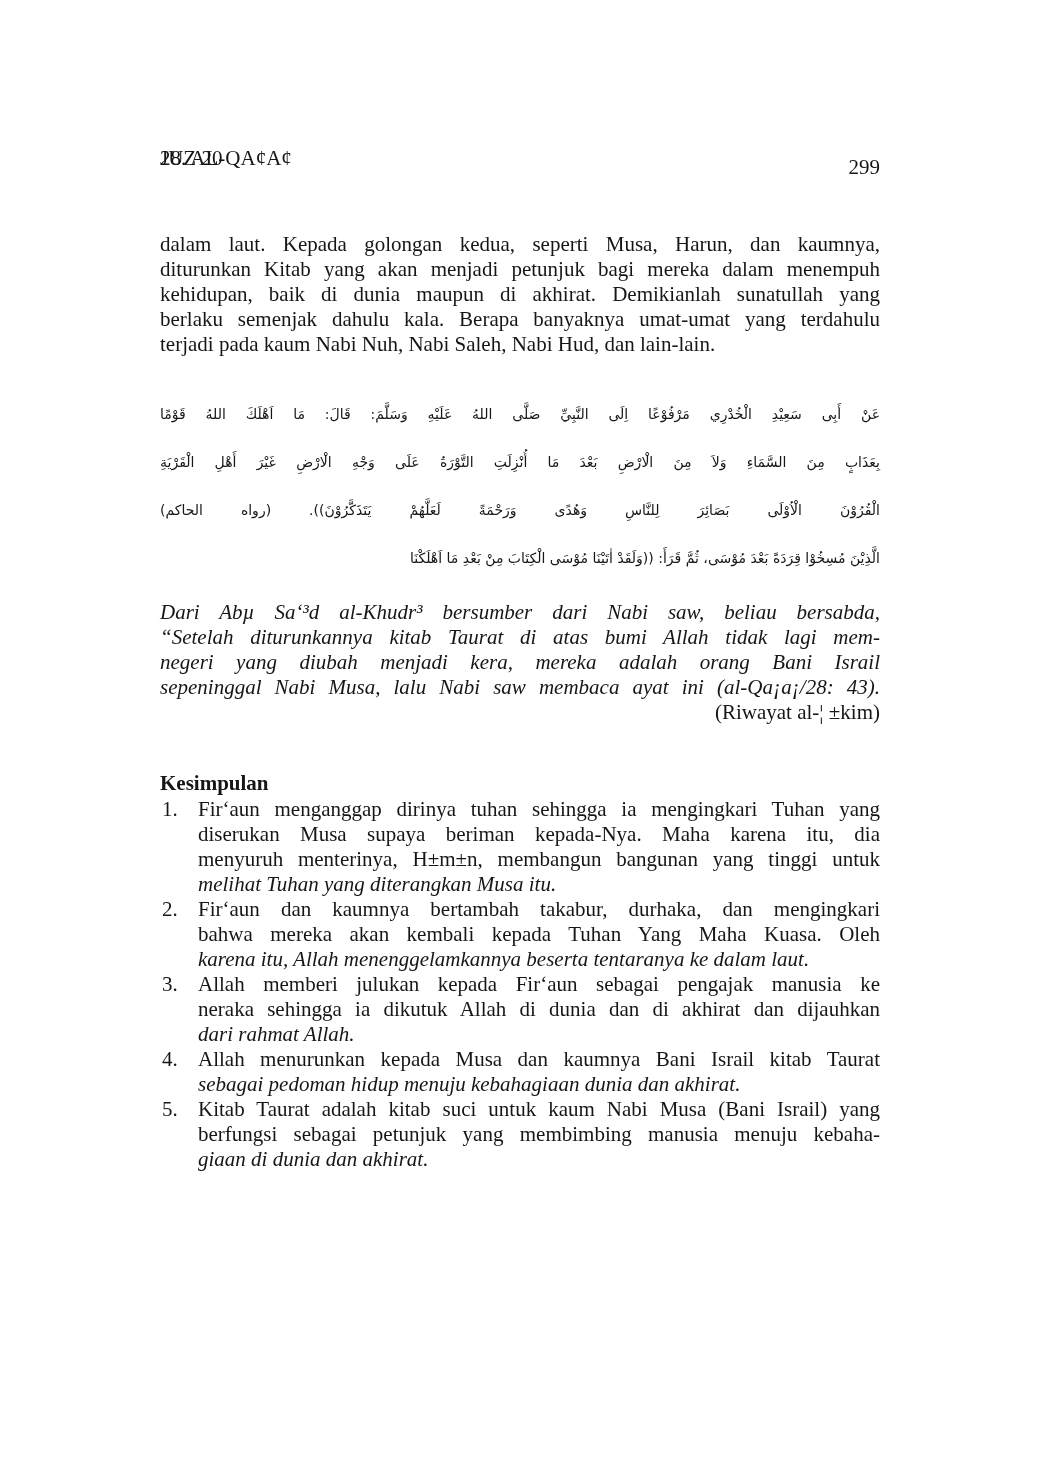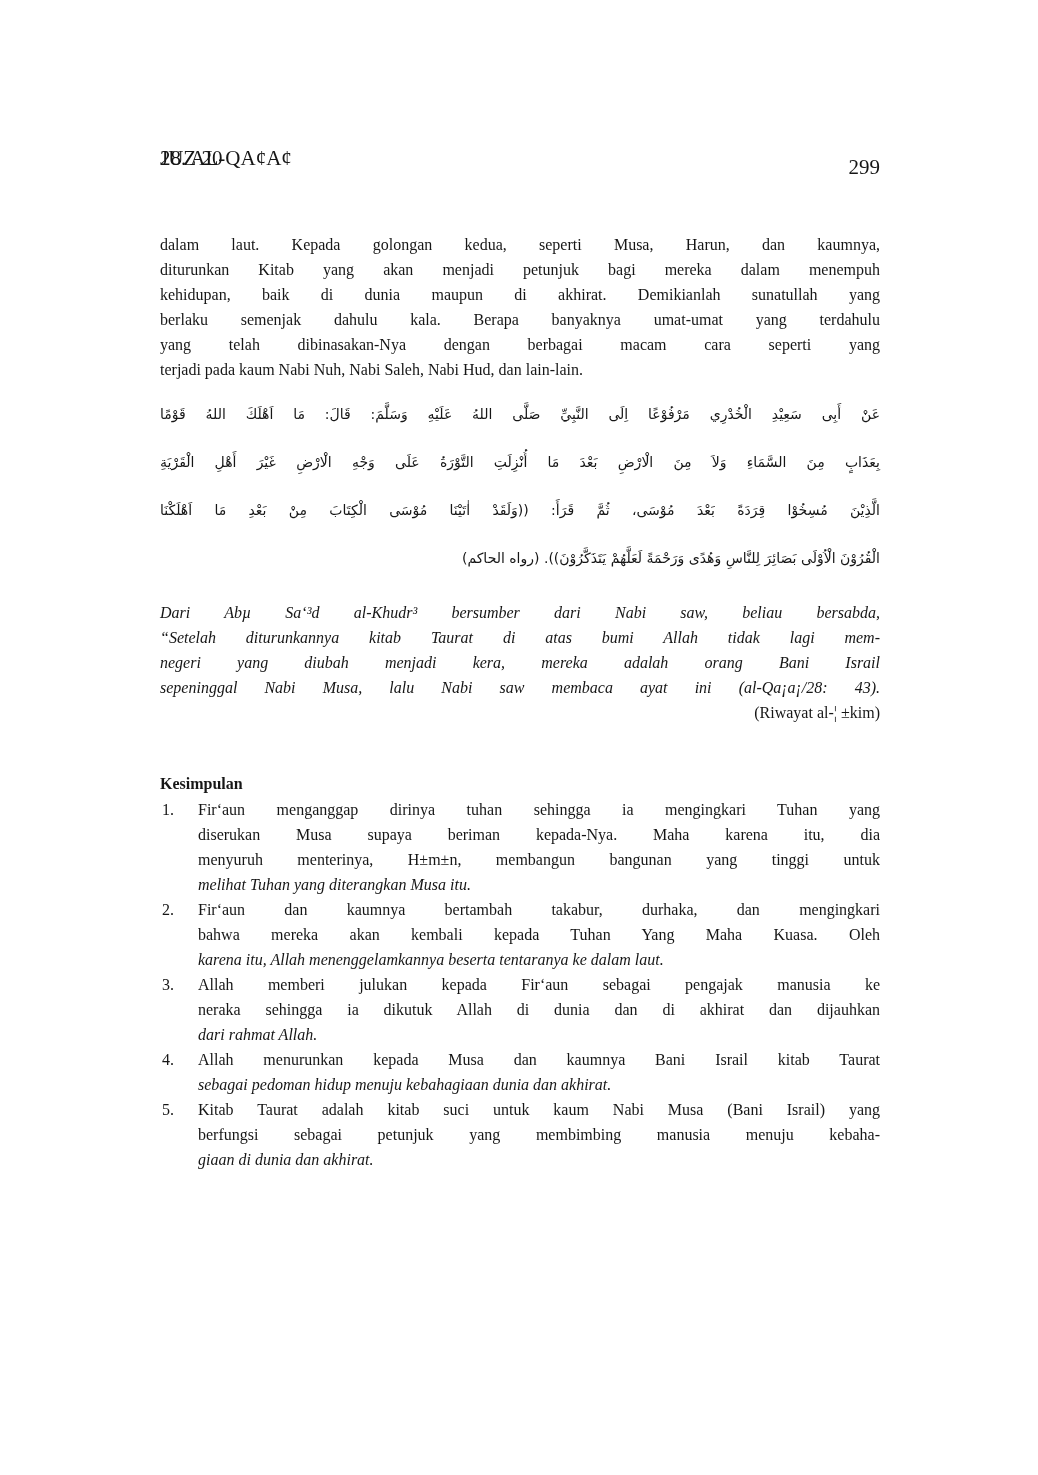--- a/index.html
+++ b/index.html
@@ -21,21 +21,21 @@
     height: 26px;
     font-size: 21px;
     line-height: 24px;
   }
   .header .juz   { position: absolute; left: 0;  top: 0; }
   .header .surah { position: absolute; left: 0;  top: 0; width: 100%; text-align: left; }
   .header .pnum  { position: absolute; right: 0; top: 9px; }
 
   
   .block { position: absolute; left: 160px; width: 720px; }
-  .latin { font-size: 16px; line-height: 25px; }
+  .latin { font-size: 21px; line-height: 25px; }
   .justify .line { text-align: justify; text-align-last: justify; }
   .justify .line:last-child { text-align-last: left; }
 
   .intro { top: 232px; }
 
   
   .arabic {
     top: 390px;
     direction: rtl;
     font-family: "DejaVu Sans", sans-serif;
@@ -69,29 +69,28 @@
     <span class="juz">JUZ 20</span>
     <span class="surah">28. AL-QA¢A¢</span>
     <span class="pnum">299</span>
   </div>
 
   <div class="block latin justify intro">
       <div class="line">dalam laut. Kepada golongan kedua, seperti Musa, Harun, dan kaumnya,</div>
       <div class="line">diturunkan Kitab yang akan menjadi petunjuk bagi mereka dalam menempuh</div>
       <div class="line">kehidupan, baik di dunia maupun di akhirat. Demikianlah sunatullah yang</div>
       <div class="line">berlaku semenjak dahulu kala. Berapa banyaknya umat-umat yang terdahulu</div>
-      <div class="line">yang telah dibinasakan-Nya dengan berbagai macam cara seperti yang</div>
       <div class="line">terjadi pada kaum Nabi Nuh, Nabi Saleh, Nabi Hud, dan lain-lain.</div>
     </div>
 
   <div class="block arabic">
       <div class="line">عَنْ أَبِى سَعِيْدِ الْخُدْرِي مَرْفُوْعًا اِلَى النَّبِيِّ صَلَّى اللهُ عَلَيْهِ وَسَلَّمَ: قَالَ: مَا اَهْلَكَ اللهُ قَوْمًا</div>
       <div class="line">بِعَذَابٍ مِنَ السَّمَاءِ وَلاَ مِنَ الْارْضِ بَعْدَ مَا أُنْزِلَتِ التَّوْرَةُ عَلَى وَجْهِ الْارْضِ غَيْرَ أَهْلِ الْقَرْيَةِ</div>
+      <div class="line">الْقُرُوْنَ الْاُوْلَى بَصَائِرَ لِلنَّاسِ وَهُدًى وَرَحْمَةً لَعَلَّهُمْ يَتَذَكَّرُوْنَ)). (رواه الحاكم)</div>
       <div class="line">الَّذِيْنَ مُسِخُوْا قِرَدَةً بَعْدَ مُوْسَى، ثُمَّ قَرَأَ: ((وَلَقَدْ اٰتَيْنَا مُوْسَى الْكِتَابَ مِنْ بَعْدِ مَا اَهْلَكْنَا</div>
-      <div class="line">الْقُرُوْنَ الْاُوْلَى بَصَائِرَ لِلنَّاسِ وَهُدًى وَرَحْمَةً لَعَلَّهُمْ يَتَذَكَّرُوْنَ)). (رواه الحاكم)</div>
     </div>
 
   <div class="block latin translation">
     <div class="lines">
         <div class="line">Dari Abµ Sa‘³d al-Khudr³ bersumber dari Nabi saw, beliau bersabda,</div>
         <div class="line">“Setelah diturunkannya kitab Taurat di atas bumi Allah tidak lagi mem-</div>
         <div class="line">negeri yang diubah menjadi kera, mereka adalah orang Bani Israil</div>
         <div class="line">sepeninggal Nabi Musa, lalu Nabi saw membaca ayat ini (al-Qa¡a¡/28: 43).</div>
       </div>
     <div class="riwayat">(Riwayat al-¦ ±kim)</div>

